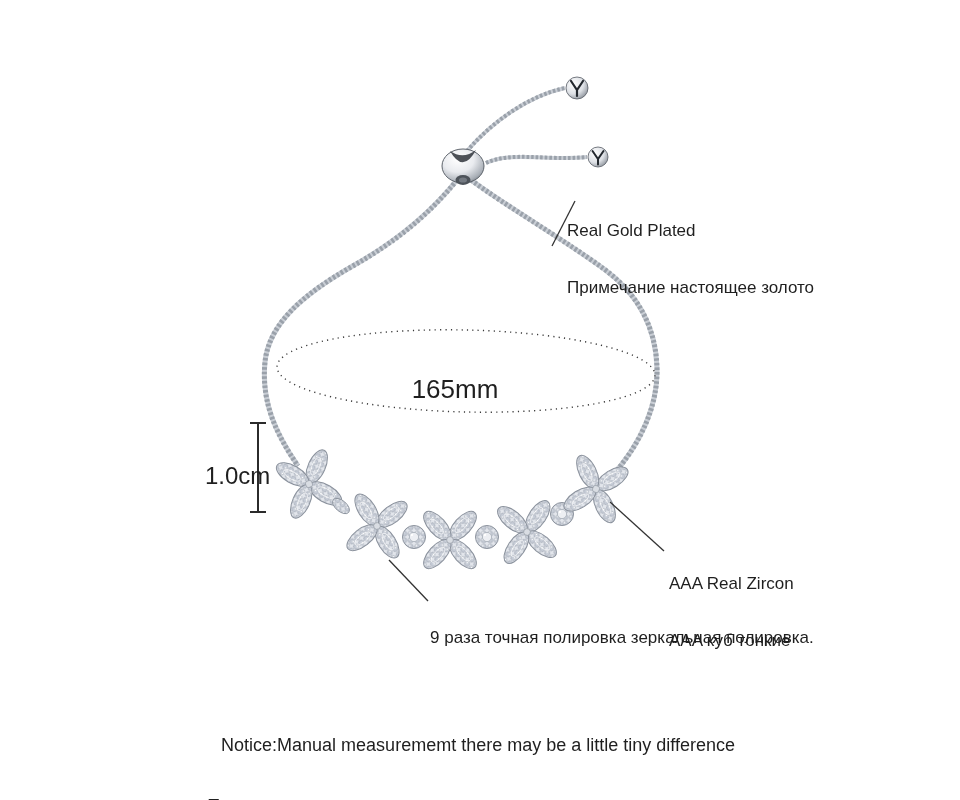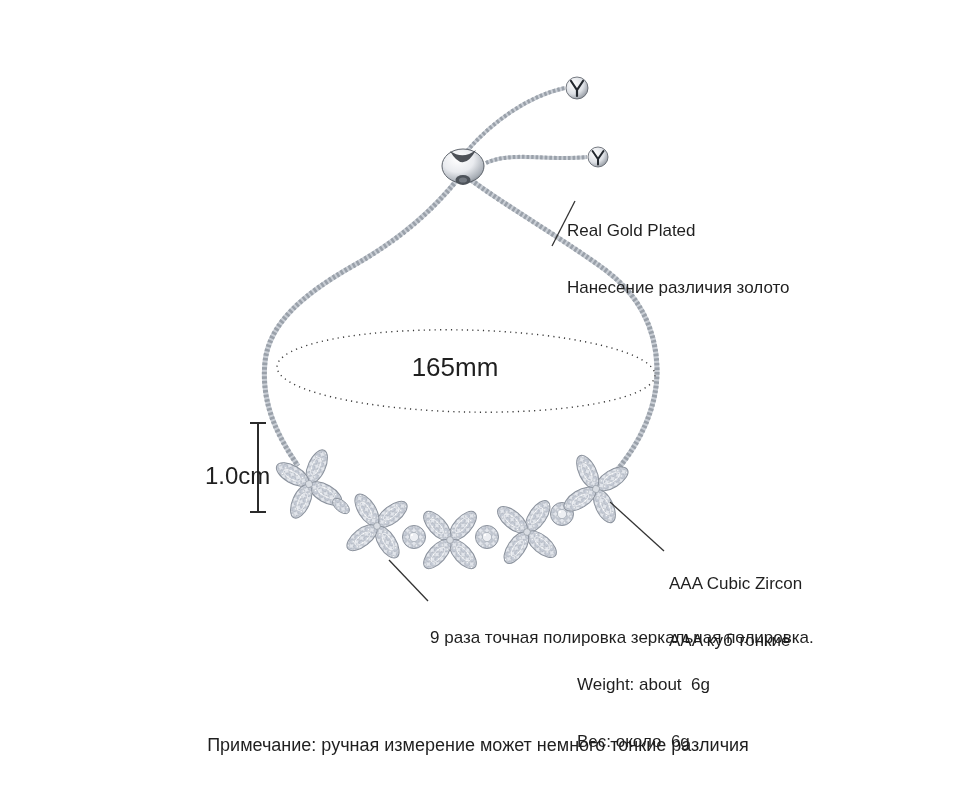--- a/index.html
+++ b/index.html
@@ -13,21 +13,21 @@
   }
   .stage svg{position:absolute;left:0;top:0;}
   .ann{
     position:absolute;
     font-size:17px;
     line-height:1.12;
     white-space:pre;
     color:#1f1f1f;
   }
   #ann-gold{left:567px;top:183px;}
-  #ann-size{left:393px;top:353px;width:124px;text-align:center;font-size:26px;white-space:nowrap;}
+  #ann-size{left:393px;top:375px;width:124px;text-align:center;font-size:26px;white-space:nowrap;}
   #ann-width{left:205px;top:463px;font-size:24px;}
   #ann-zircon{left:669px;top:536px;}
   #ann-polish{left:430px;top:590px;}
   #ann-weight{left:577px;top:637px;}
   #ann-notice{left:180px;top:695px;width:596px;text-align:center;font-size:18px;}
 </style>
 </head>
 <body>
 
 <div class="stage">
@@ -124,38 +124,35 @@
 
     <g stroke="#333333" stroke-width="1.3">
       <line x1="552" y1="246" x2="575" y2="201"></line>
       <line x1="610" y1="502" x2="664" y2="551"></line>
       <line x1="389" y1="560" x2="428" y2="601"></line>
     </g>
   </svg>
 
   <div class="ann" id="ann-gold">
     <div>Real Gold Plated</div>
-    <div>Нанесение различия золото</div>
+    <div>Примечание настоящее золото</div>
   </div>
 
   <div class="ann" id="ann-size">165mm</div>
 
   <div class="ann" id="ann-width">1.0cm</div>
 
   <div class="ann" id="ann-zircon">
-    <div>AAA Cubic Zircon</div>
+    <div>AAA Real Zircon</div>
     <div>AAA куб тонкие</div>
   </div>
 
   <div class="ann" id="ann-polish">
     <div>9 раза точная полировка зеркальная полировка.</div>
   </div>
 
-  <div class="ann" id="ann-weight">
-    <div>Weight: about  6g</div>
-    <div>Вес: около  6g</div>
-  </div>
 
   <div class="ann" id="ann-notice">
+    <div>Notice:Manual measurememt there may be a little tiny difference</div>
     <div>Примечание: ручная измерение может немного тонкие различия</div>
   </div>
 
 </div>
 
 </body></html>

